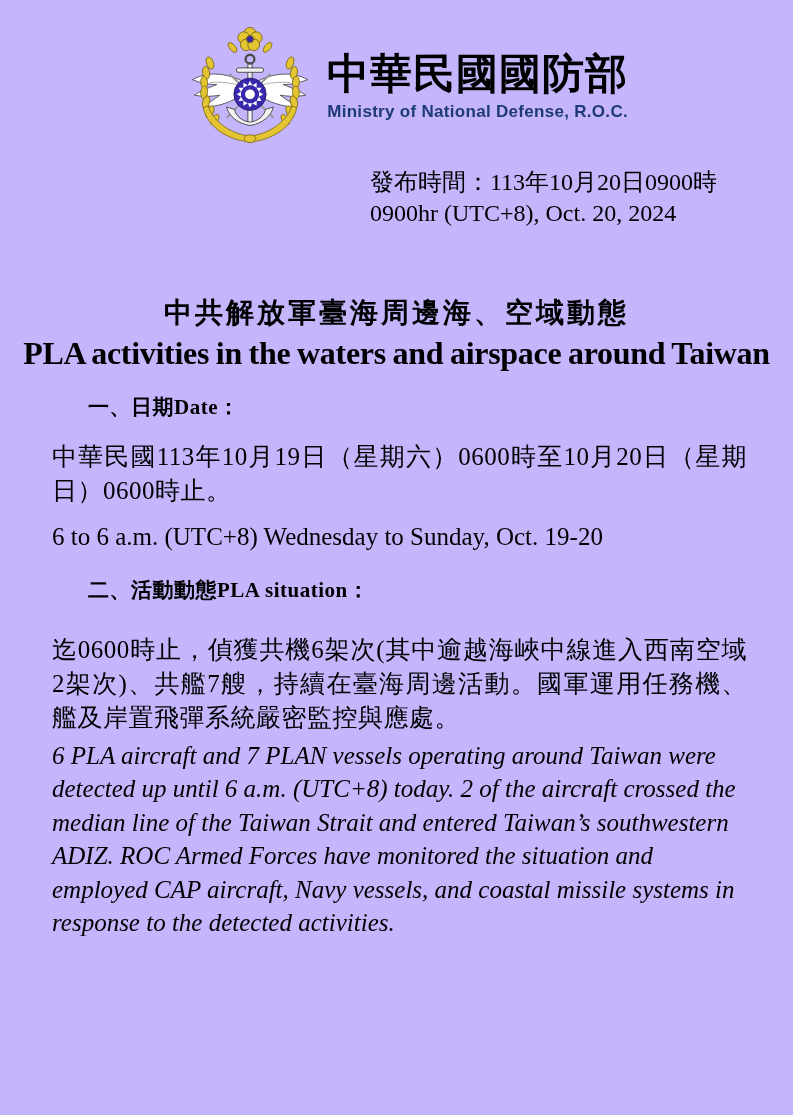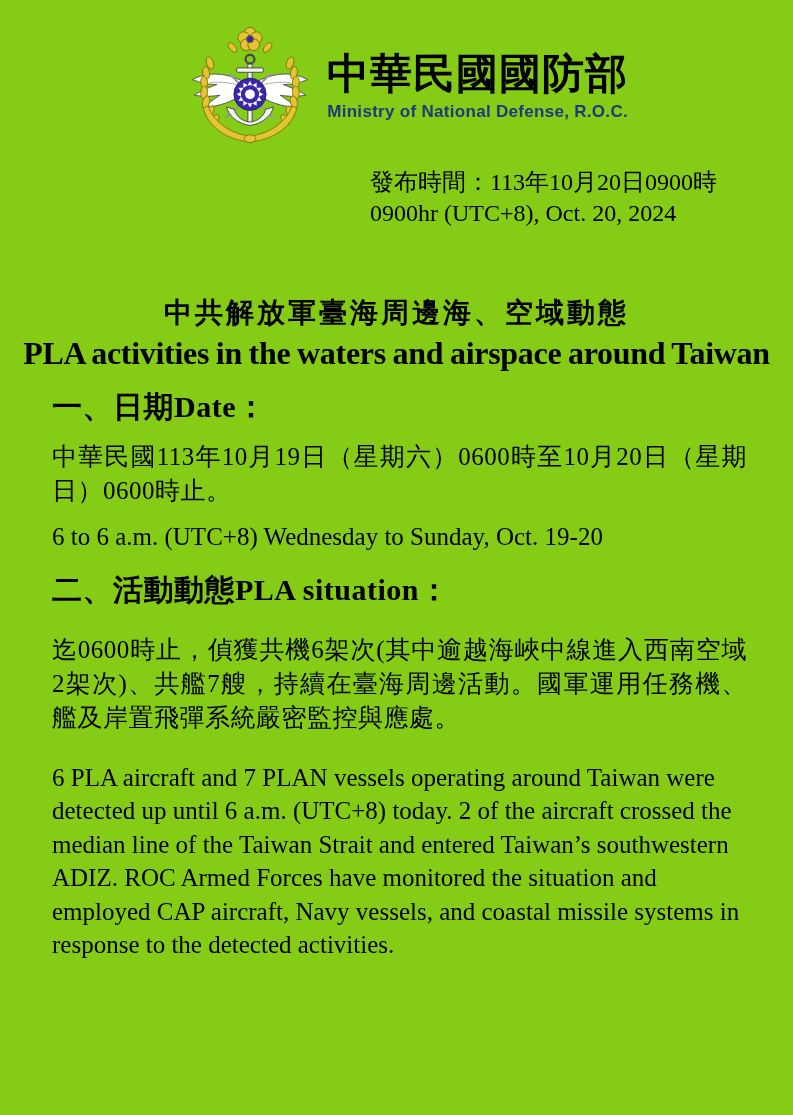--- a/index.html
+++ b/index.html
@@ -1,21 +1,21 @@
 <!DOCTYPE html>
 <html><head>
 <meta charset="utf-8">
 <style>
   * { margin:0; padding:0; box-sizing:border-box; }
   html,body { background:#ffffff; }
   .page {
     position:relative;
     width:793px; height:1115px;
     margin:0 auto;
-    background:#84cc16;
+    background:#c4b5fd;
     color:#000;
     font-family:"Liberation Serif","DejaVu Serif",serif;
     overflow:hidden;
   }
   
   .header {
     position:absolute; left:183px; top:24px;
     display:flex; align-items:flex-start;
   }
   .emblem-wrap { width:134px; height:122px; flex:0 0 auto; }
@@ -40,30 +40,30 @@
     position:absolute; left:0; right:0; top:294px;
     text-align:center; font-weight:bold;
   }
   .doc-title .zh { font-size:28px; letter-spacing:3px; }
   .doc-title .en { font-size:32px; margin-top:3px; letter-spacing:-0.3px; word-spacing:-1px; }
   
   .body {
     position:absolute; left:52px; top:391px; width:695px;
   }
   .sec-heading {
-    font-size:30px; font-weight:bold; line-height:32px; letter-spacing:0.5px;
+    font-size:21px; font-weight:bold; line-height:32px; letter-spacing:0.5px;margin-left:36px;
   }
   .para { font-size:25px; line-height:34px; }
   .para.zh { text-align:justify; letter-spacing:0.5px; }
   .para.en { text-align:left; line-height:33.5px; }
   .mt-s1-pzh { margin-top:17px; }
   .mt-s1-pen { margin-top:12px; }
   .mt-s2-h   { margin-top:20px; }
   .mt-s2-pzh { margin-top:27px; }
-  .mt-s2-pen { margin-top:26px; }
+  .mt-s2-pen { margin-top:4px;font-style:italic; }
 </style>
 </head>
 <body>
 
 <div class="page">
 
   <div class="header">
     <div class="emblem-wrap">
       <svg viewBox="0 0 130 125" width="134" height="122" aria-hidden="true">
 

